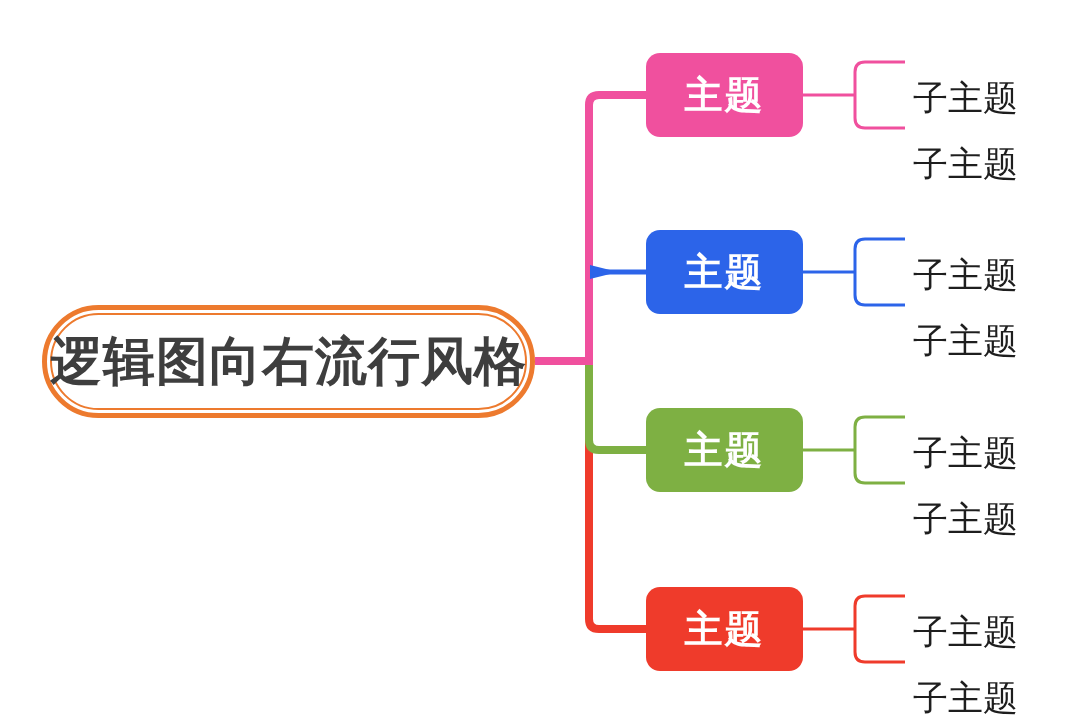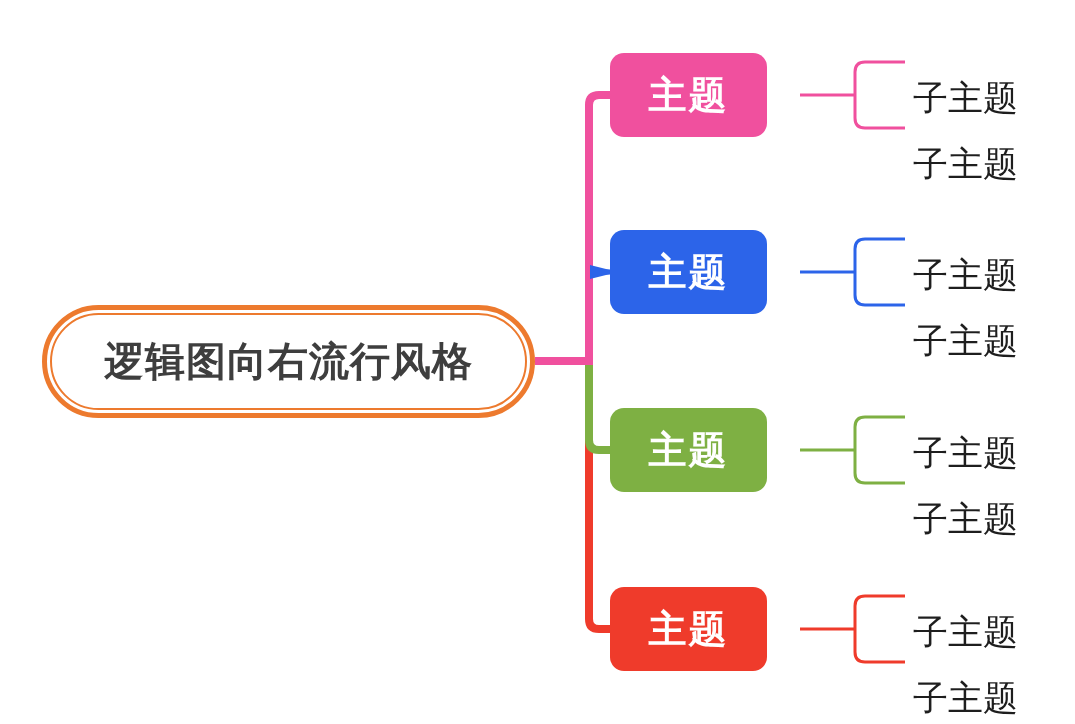--- a/index.html
+++ b/index.html
@@ -38,30 +38,30 @@
     width: 100%;
     height: 100%;
     box-sizing: border-box;
     border: 2px solid #ed7a2e;
     border-radius: 49px;
     display: flex;
     align-items: center;
     justify-content: center;
   }
   .root-label {
-    font-size: 40px;
+    font-size: 52px;
     font-weight: bold;
     color: #3e3e3e;
     letter-spacing: 1px;
     white-space: nowrap;
     text-align: right;
   }
   .topic-node {
     position: absolute;
-    left: 610px;
+    left: 646px;
     width: 157px;
     height: 84px;
     border-radius: 14px;
     display: flex;
     align-items: center;
     justify-content: center;
   }
   .topic-node.t1 { top: 53px; }
   .topic-node.t2 { top: 230px; }
   .topic-node.t3 { top: 408px; }

